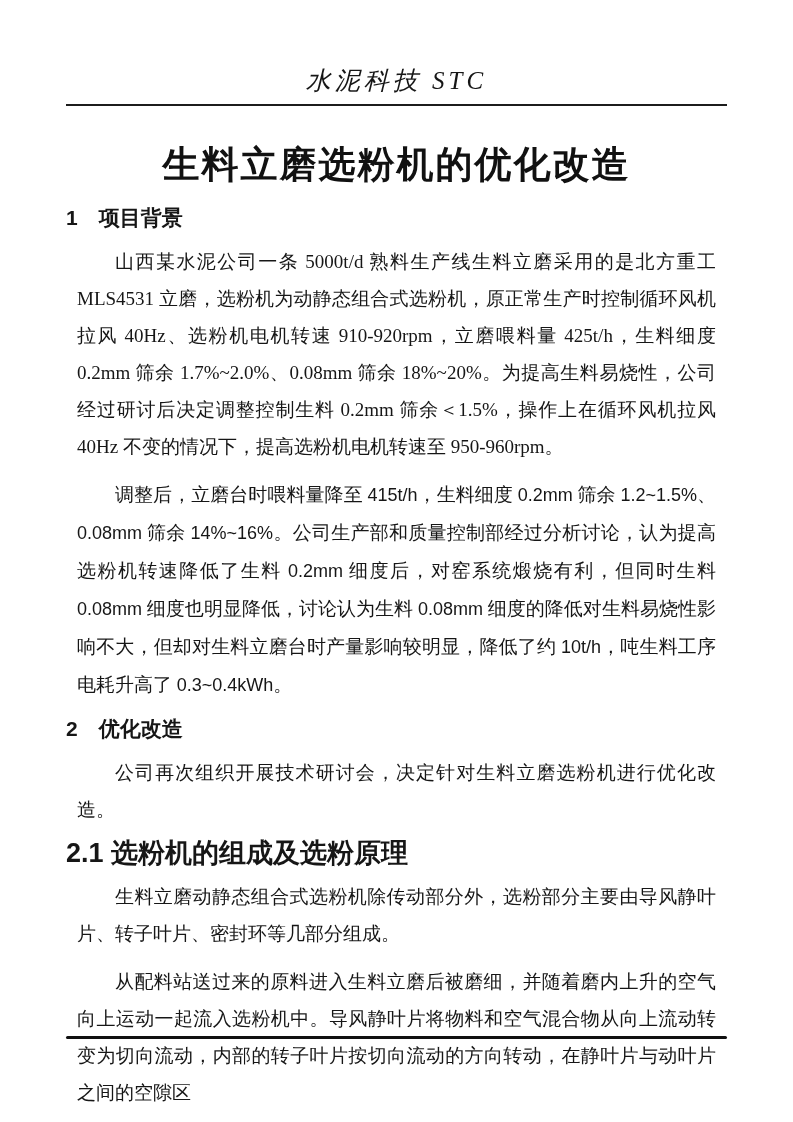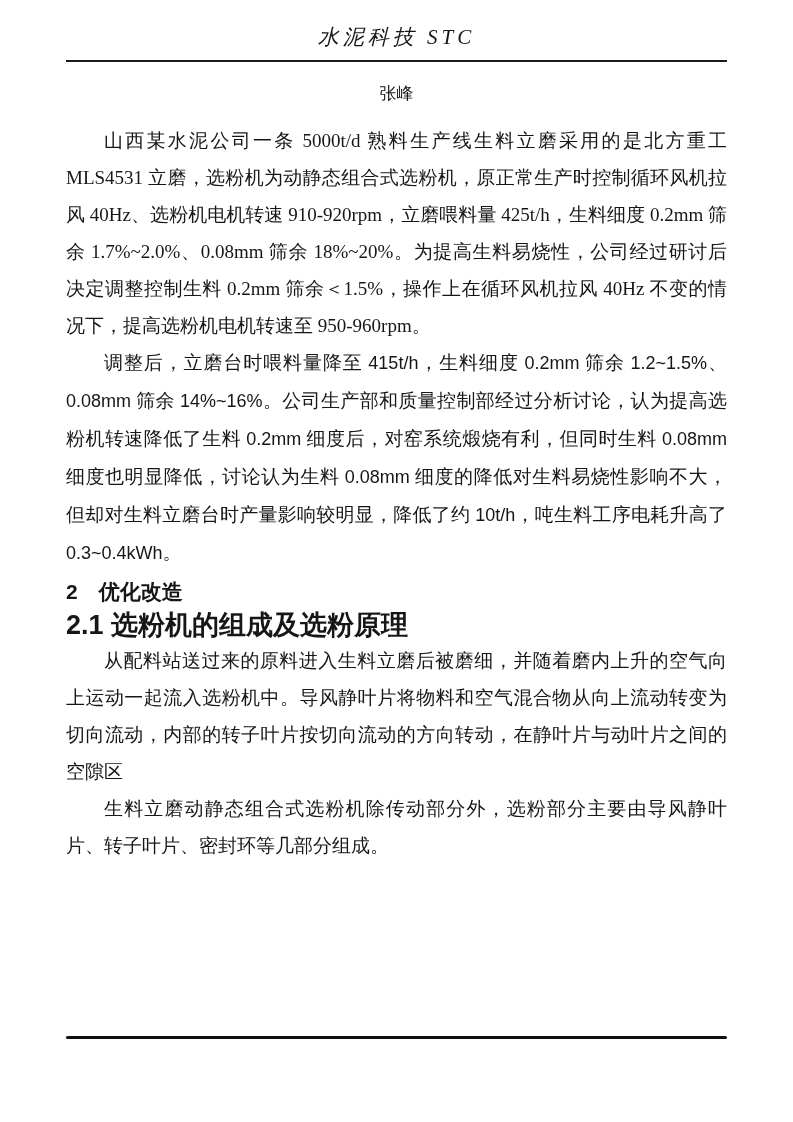--- a/index.html
+++ b/index.html
@@ -5,23 +5,23 @@
   html, body { margin:0; padding:0; background:#ffffff; }
   .page {
     position:relative;
     width:793px; height:1122px;
     background:#ffffff;
     color:#161616;
     font-family:"Liberation Serif","DejaVu Serif",serif;
     overflow:hidden;
   }
   .journal-header {
-    padding-top:24px;
+    padding-top:68px;
     text-align:center;
-    font-size:21px;
+    font-size:25px;
     line-height:26px;
     font-style:italic;
     letter-spacing:4px;
     font-family:"Liberation Serif","DejaVu Serif",serif;
   }
   .header-rule {
     margin:10px 66px 0 66px;
     height:2px;
     background:#1c1c1c;
   }
@@ -66,21 +66,21 @@
   .article-body .h2 {
     font-family:"Liberation Sans","DejaVu Sans",sans-serif;
     font-weight:bold;
     font-size:27px;
     line-height:28px;
     margin:5px 0 3px 0;
     text-align:left;
     white-space:pre-wrap;
   }
   .article-body p.para {
-    margin:0;
+    margin:11px;
     text-indent:2em;
   }
   .run-sans {
     font-family:"Liberation Sans","DejaVu Sans",sans-serif;
     font-size:18px;
   }
   .footer {
     position:absolute;
     left:66px; right:66px;
     top:1036px;
@@ -110,30 +110,32 @@
 </style>
 </head>
 <body>
 
 <div class="page">
 
   <div class="journal-header">水泥科技 STC</div>
 
   <div class="header-rule"></div>
 
+  <div class="title">生料立磨选粉机的优化改造</div>
 
-  <div class="author">张峰</div>
 
 
   <div class="article-body" id="article-content">
+      <div class="h1">1　项目背景</div>
       <p class="para"><span class="run">山西某水泥公司一条 5000t/d 熟料生产线生料立磨采用的是北方重工MLS4531 立磨，选粉机为动静态组合式选粉机，原正常生产时控制循环风机拉风 40Hz、选粉机电机转速 910-920rpm，立磨喂料量 425t/h，生料细度 0.2mm 筛余 1.7%~2.0%、0.08mm 筛余 18%~20%。为提高生料易烧性，公司经过研讨后决定调整控制生料 0.2mm 筛余＜1.5%，操作上在循环风机拉风 40Hz 不变的情况下，提高选粉机电机转速至 950-960rpm。</span></p>
       <p class="para"><span class="run">调整后，立磨台时喂料量降至 </span><span class="run-sans">415t/h</span><span class="run">，生料细度 </span><span class="run-sans">0.2mm</span><span class="run"> 筛余 </span><span class="run-sans">1.2~1.5%</span><span class="run">、</span><span class="run-sans">0.08mm</span><span class="run"> 筛余 </span><span class="run-sans">14%~16%</span><span class="run">。公司生产部和质量控制部经过分析讨论，认为提高选粉机转速降低了生料 </span><span class="run-sans">0.2mm</span><span class="run"> 细度后，对窑系统煅烧有利，但同时生料 </span><span class="run-sans">0.08mm</span><span class="run"> 细度也明显降低，讨论认为生料 </span><span class="run-sans">0.08mm</span><span class="run"> 细度的降低对生料易烧性影响不大，但却对生料立磨台时产量影响较明显，降低了约 </span><span class="run-sans">10t/h</span><span class="run">，吨生料工序电耗升高了 </span><span class="run-sans">0.3~0.4kWh</span><span class="run">。</span></p>
       <div class="h1">2　优化改造</div>
+      <p class="para"><span class="run">公司再次组织开展技术研讨会，决定针对生料立磨选粉机进行优化改造。</span></p>
       <div class="h2">2.1 选粉机的组成及选粉原理</div>
+      <p class="para"><span class="run">生料立磨动静态组合式选粉机除传动部分外，选粉部分主要由导风静叶片、转子叶片、密封环等几部分组成。</span></p>
       <p class="para"><span class="run">从配料站送过来的原料进入生料立磨后被磨细，并随着磨内上升的空气向上运动一起流入选粉机中。导风静叶片将物料和空气混合物从向上流动转变为切向流动，内部的转子叶片按切向流动的方向转动，在静叶片与动叶片之间的空隙区</span></p>
-      <p class="para"><span class="run">生料立磨动静态组合式选粉机除传动部分外，选粉部分主要由导风静叶片、转子叶片、密封环等几部分组成。</span></p>
     </div>
 
   <div class="footer">
     <div class="footer-rule"></div>
   </div>
 
 </div>
 
 </body></html>

